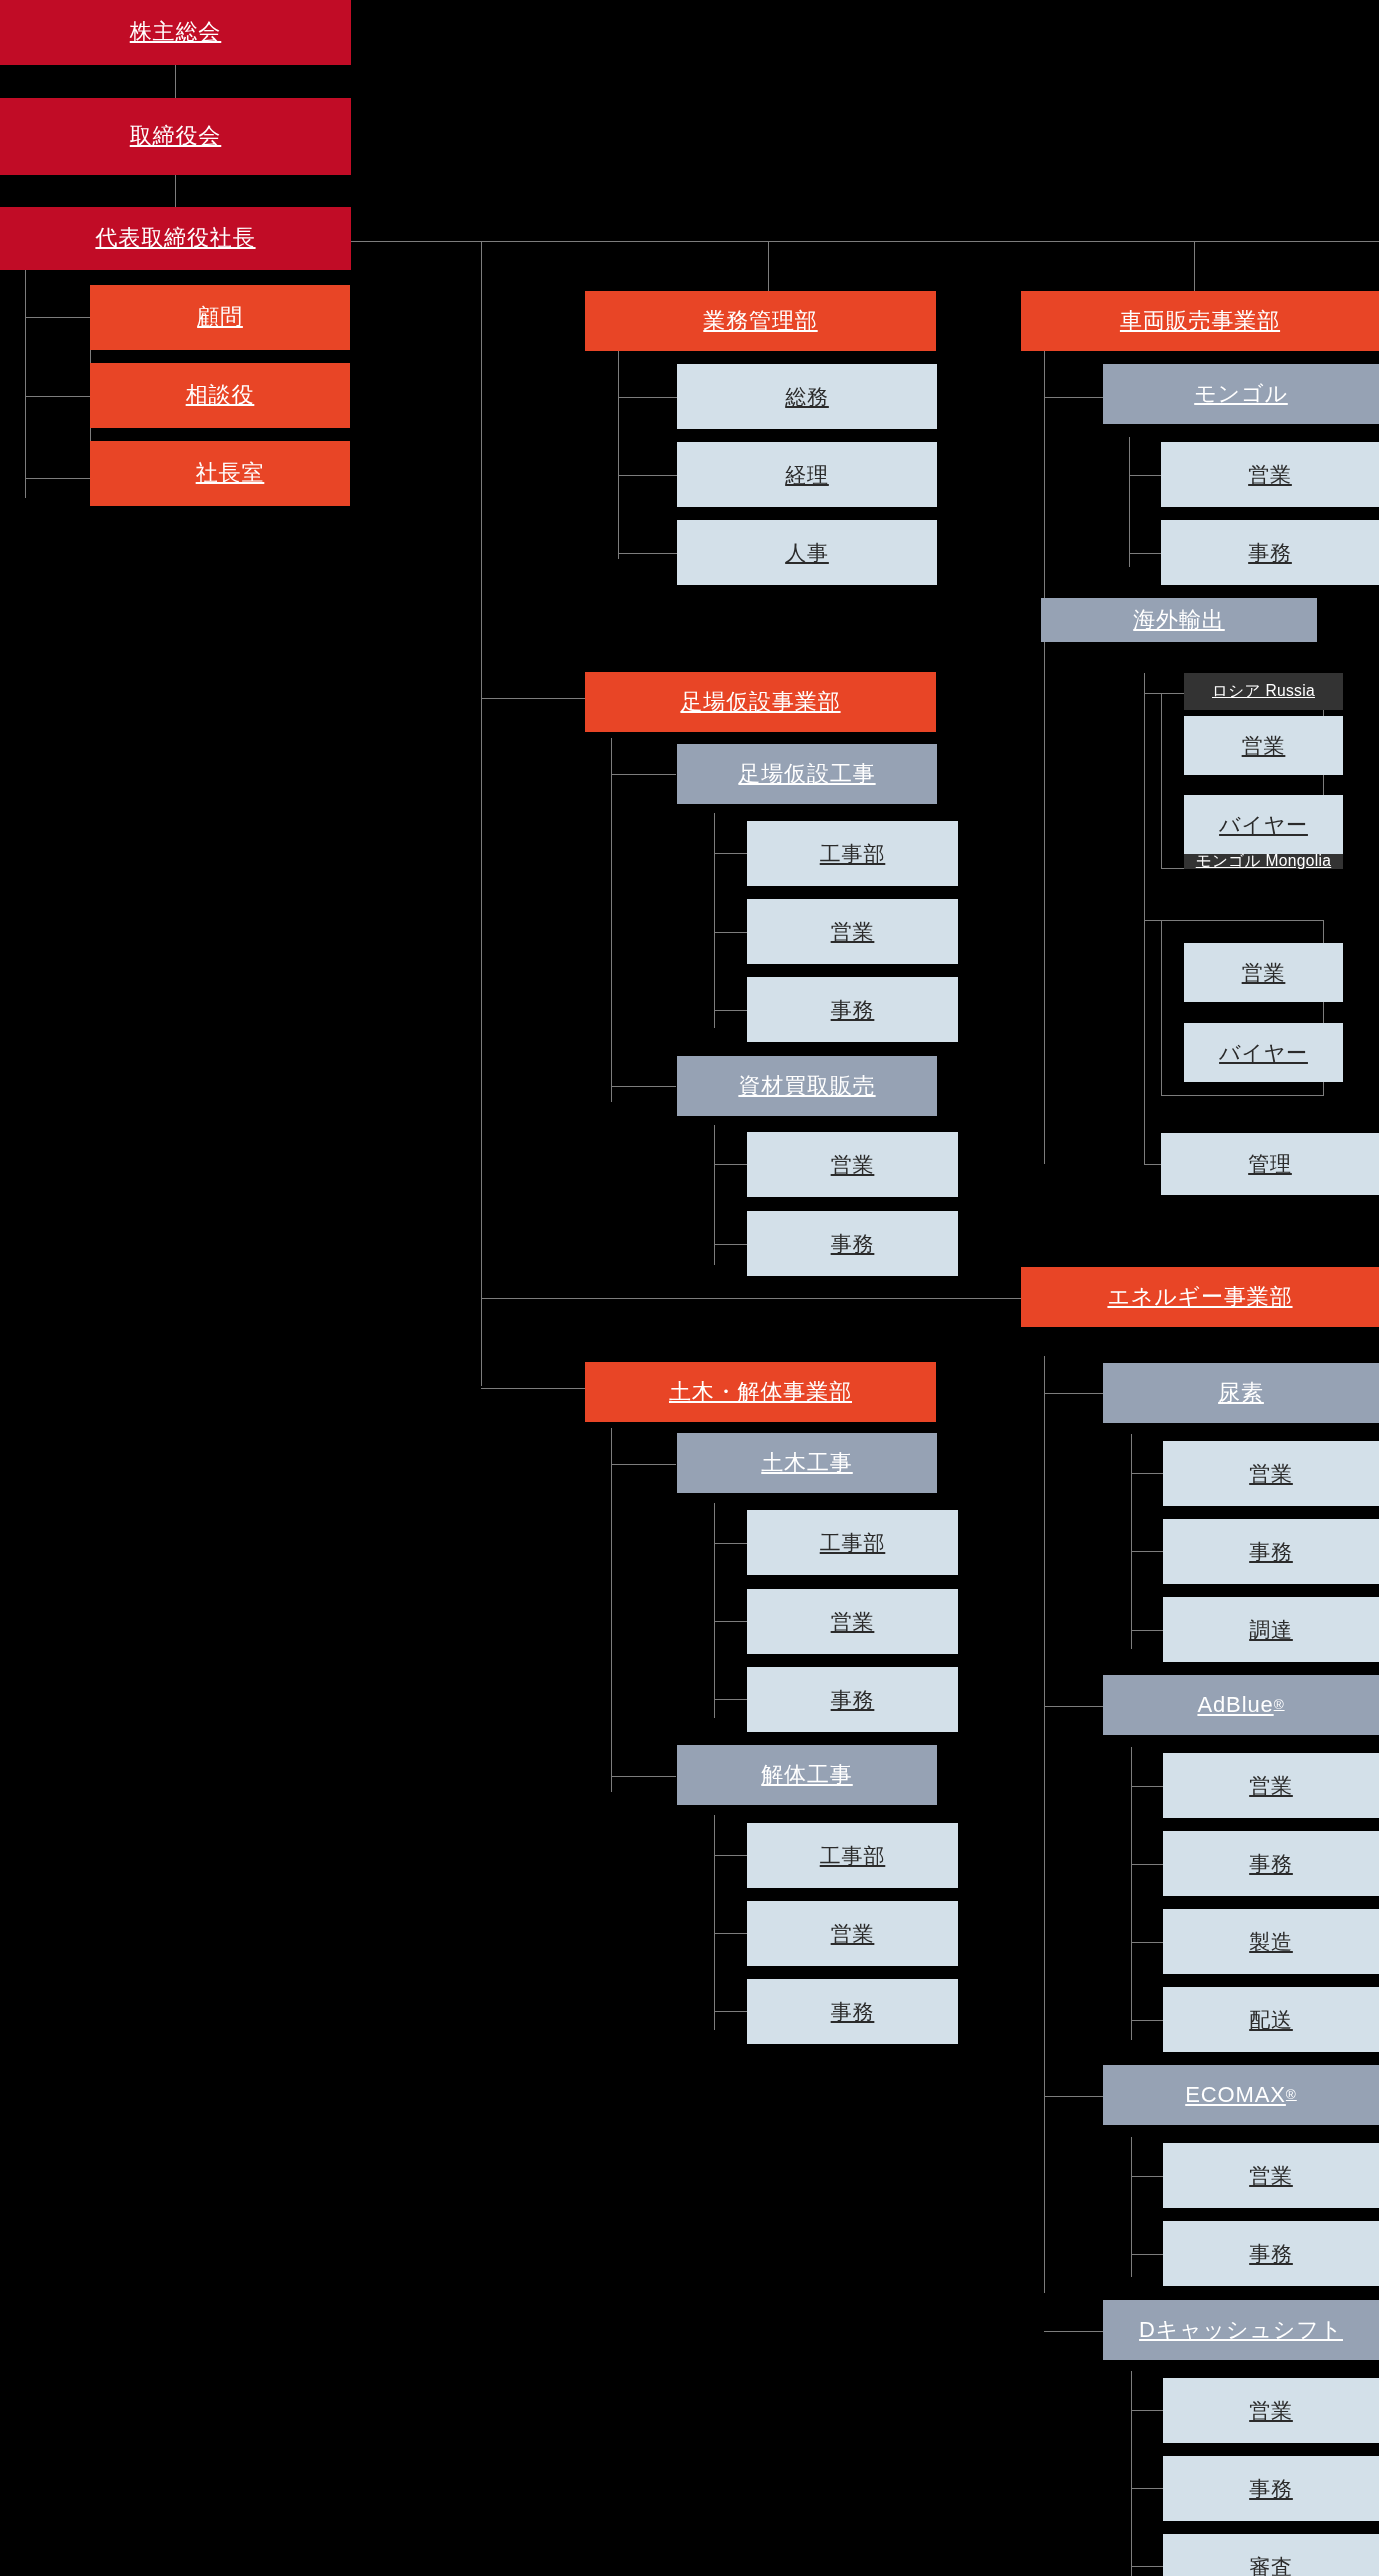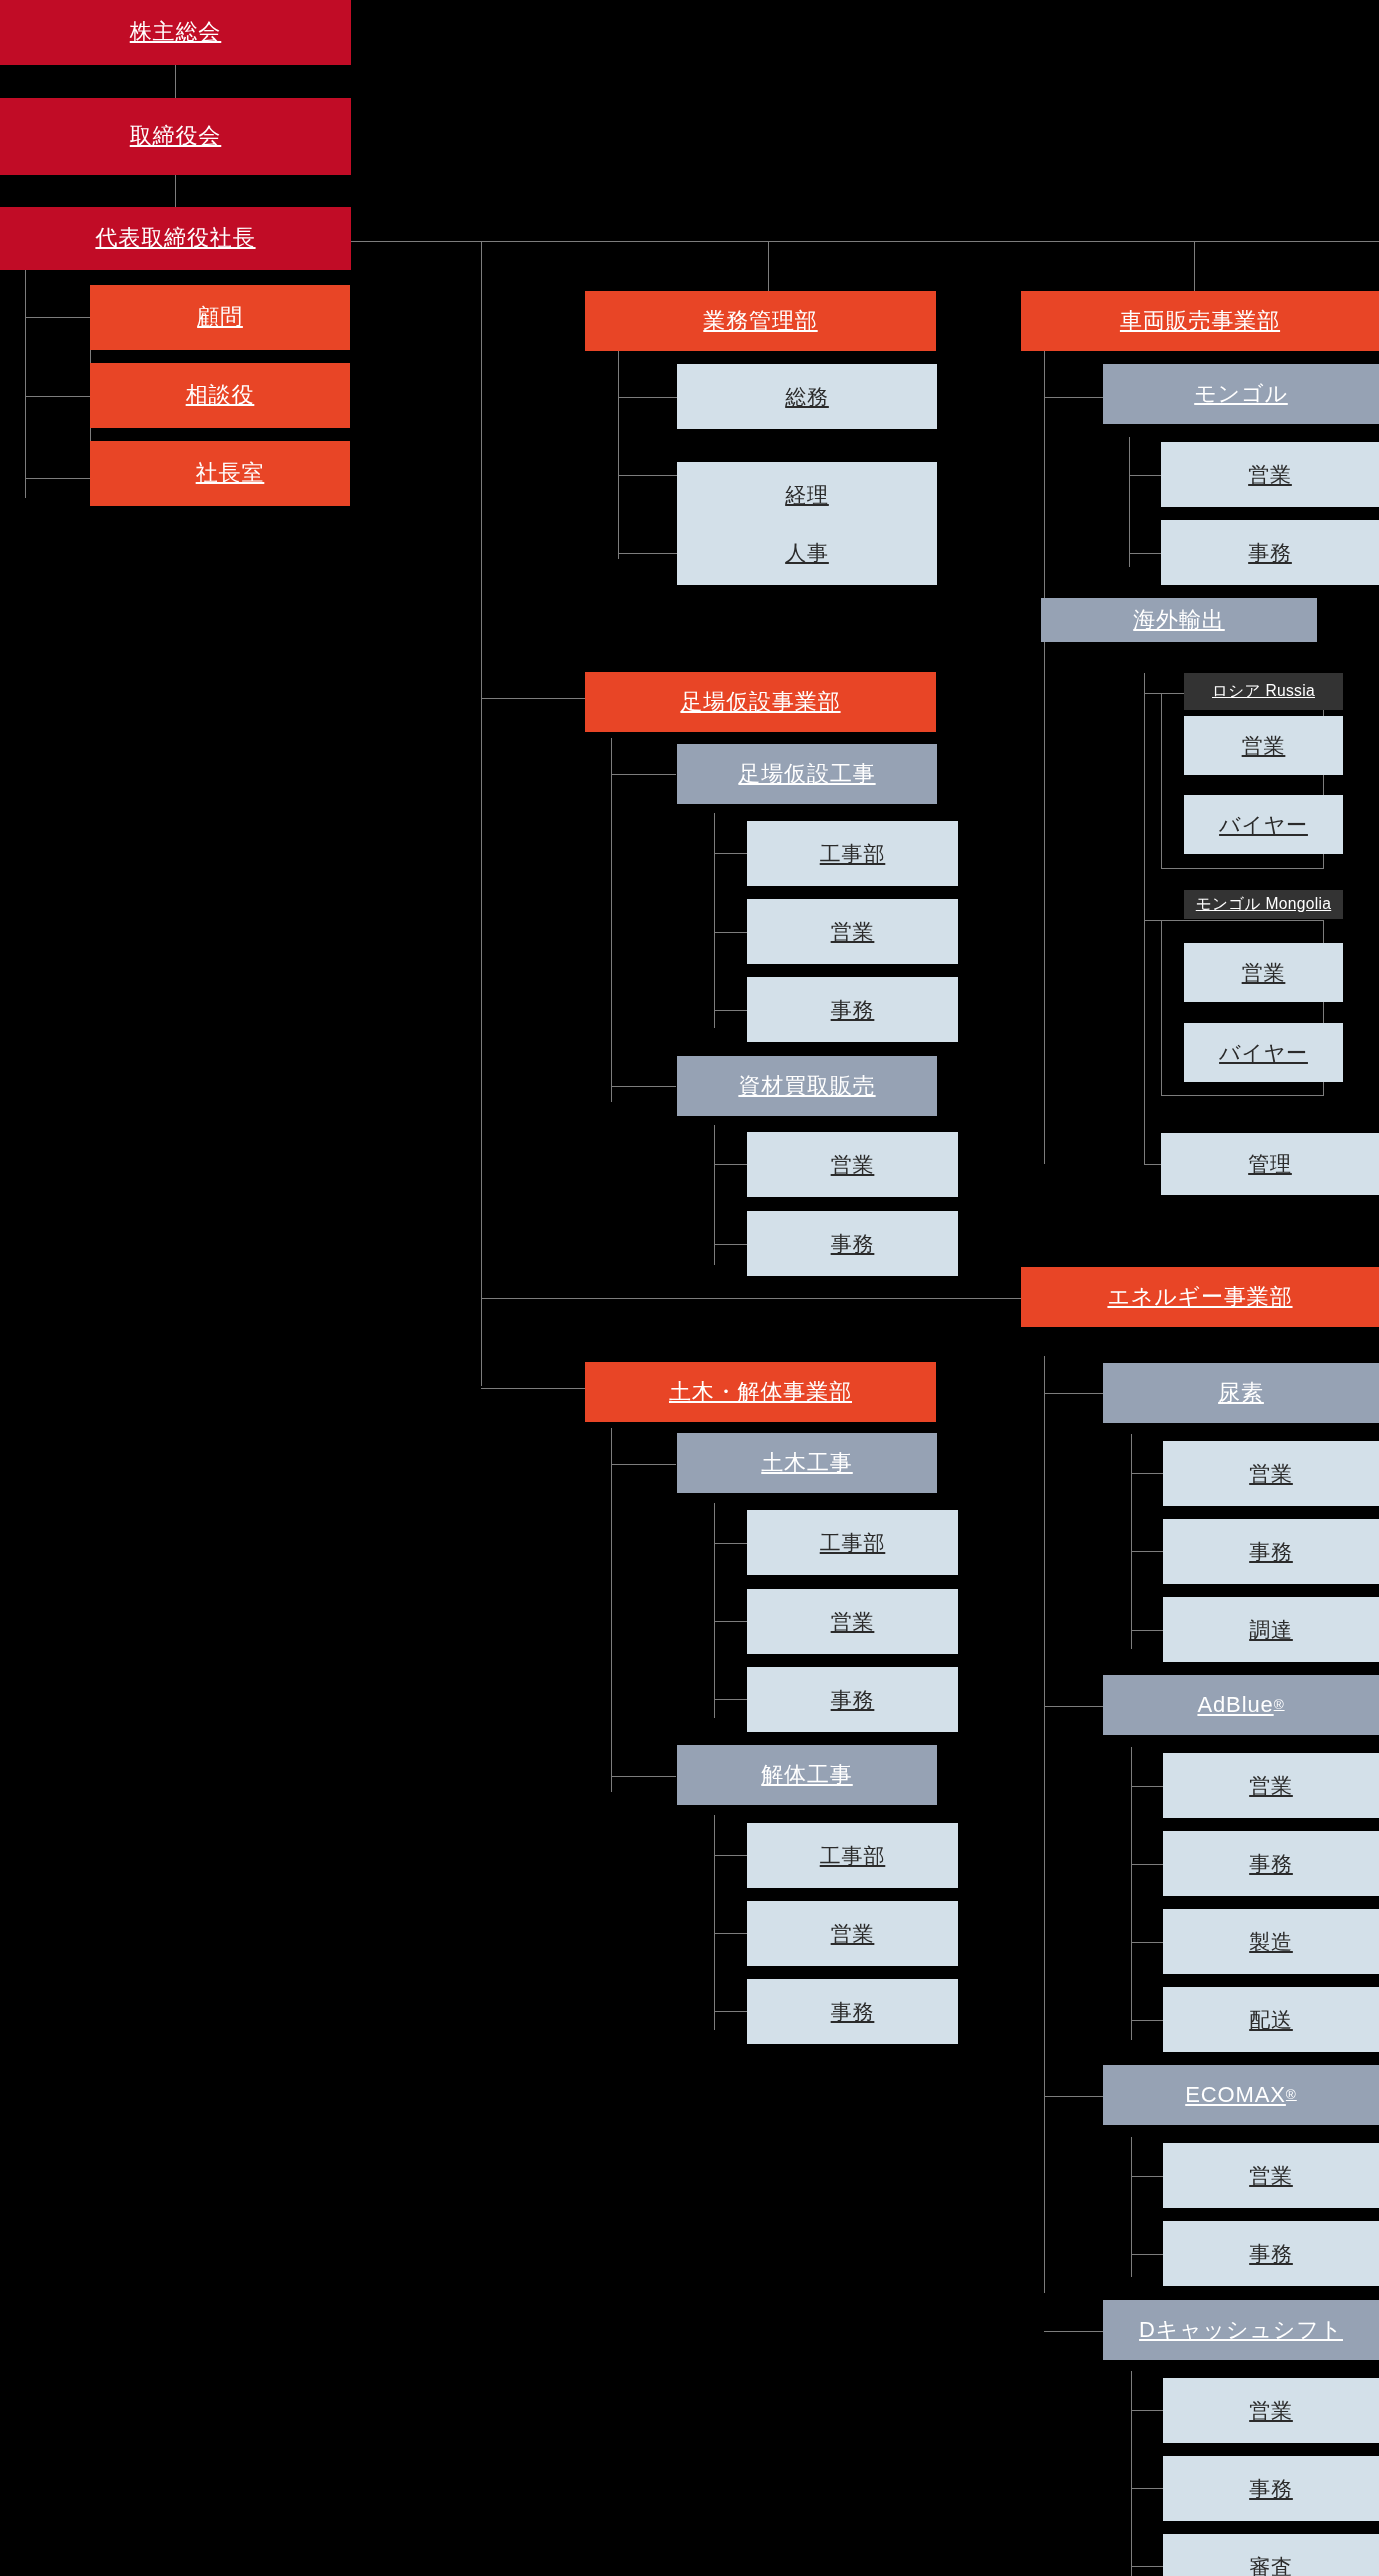--- a/index.html
+++ b/index.html
@@ -137,36 +137,36 @@
   <div class="box lvl-red" style="left:0px;top:0px;width:351px;height:65px;">株主総会</div>
   <div class="box lvl-red" style="left:0px;top:98px;width:351px;height:77px;">取締役会</div>
   <div class="box lvl-red" style="left:0px;top:207px;width:351px;height:63px;">代表取締役社長</div>
 
   <div class="box lvl-orange" style="left:90px;top:285px;width:260px;height:65px;">顧問</div>
   <div class="box lvl-orange" style="left:90px;top:363px;width:260px;height:65px;">相談役</div>
   <div class="box lvl-orange" style="left:90px;top:441px;width:260px;height:65px;padding-left:20px;">社長室</div>
 
   <div class="box lvl-orange" style="left:585px;top:291px;width:351px;height:60px;">業務管理部</div>
   <div class="box lvl-leaf" style="left:677px;top:364px;width:260px;height:65px;">総務</div>
-  <div class="box lvl-leaf" style="left:677px;top:442px;width:260px;height:65px;margin-top:20px;">経理</div>
+  <div class="box lvl-leaf" style="left:677px;top:442px;width:260px;height:65px;">経理</div>
   <div class="box lvl-leaf" style="left:677px;top:520px;width:260px;height:65px;">人事</div>
 
   <div class="box lvl-orange" style="left:1021px;top:291px;width:358px;height:60px;">車両販売事業部</div>
 
   <div class="box lvl-gray" style="left:1103px;top:364px;width:276px;height:60px;">モンゴル</div>
   <div class="box lvl-leaf" style="left:1161px;top:442px;width:218px;height:65px;">営業</div>
   <div class="box lvl-leaf" style="left:1161px;top:520px;width:218px;height:65px;">事務</div>
 
   <div class="box lvl-gray" style="left:1041px;top:598px;width:276px;height:44px;">海外輸出</div>
 
   <div class="box lvl-dark" style="left:1184px;top:673px;width:159px;height:37px;">ロシア Russia</div>
   <div class="box lvl-leaf" style="left:1184px;top:716px;width:159px;height:59px;">営業</div>
   <div class="box lvl-leaf" style="left:1184px;top:795px;width:159px;height:59px;">バイヤー</div>
 
-  <div class="box lvl-dark" style="left:1184px;top:854px;width:159px;height:29px;margin-top:36px;">モンゴル Mongolia</div>
+  <div class="box lvl-dark" style="left:1184px;top:854px;width:159px;height:15px;">モンゴル Mongolia</div>
   <div class="box lvl-leaf" style="left:1184px;top:943px;width:159px;height:59px;">営業</div>
   <div class="box lvl-leaf" style="left:1184px;top:1023px;width:159px;height:59px;">バイヤー</div>
 
   <div class="box lvl-leaf" style="left:1161px;top:1133px;width:218px;height:62px;">管理</div>
 
   <div class="box lvl-gray" style="left:677px;top:744px;width:260px;height:60px;">足場仮設工事</div>
 
   <div class="box lvl-orange" style="left:585px;top:672px;width:351px;height:60px;">足場仮設事業部</div>
   <div class="box lvl-leaf" style="left:747px;top:821px;width:211px;height:65px;">工事部</div>
   <div class="box lvl-leaf" style="left:747px;top:899px;width:211px;height:65px;">営業</div>

